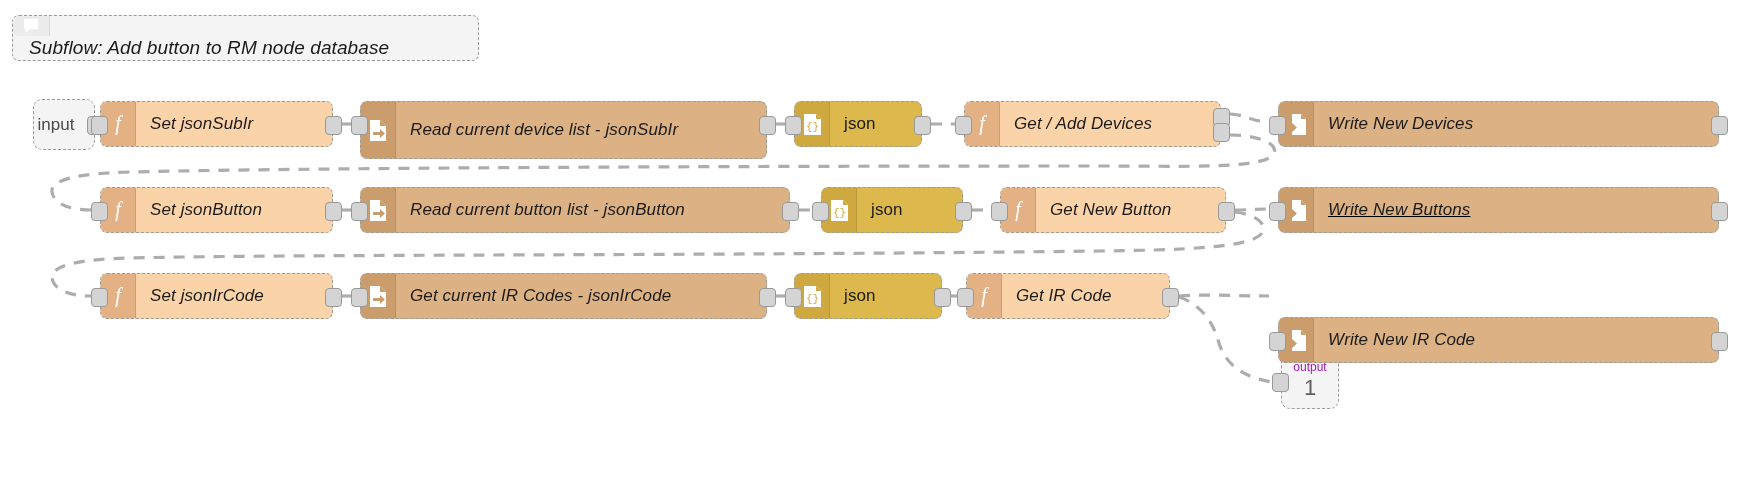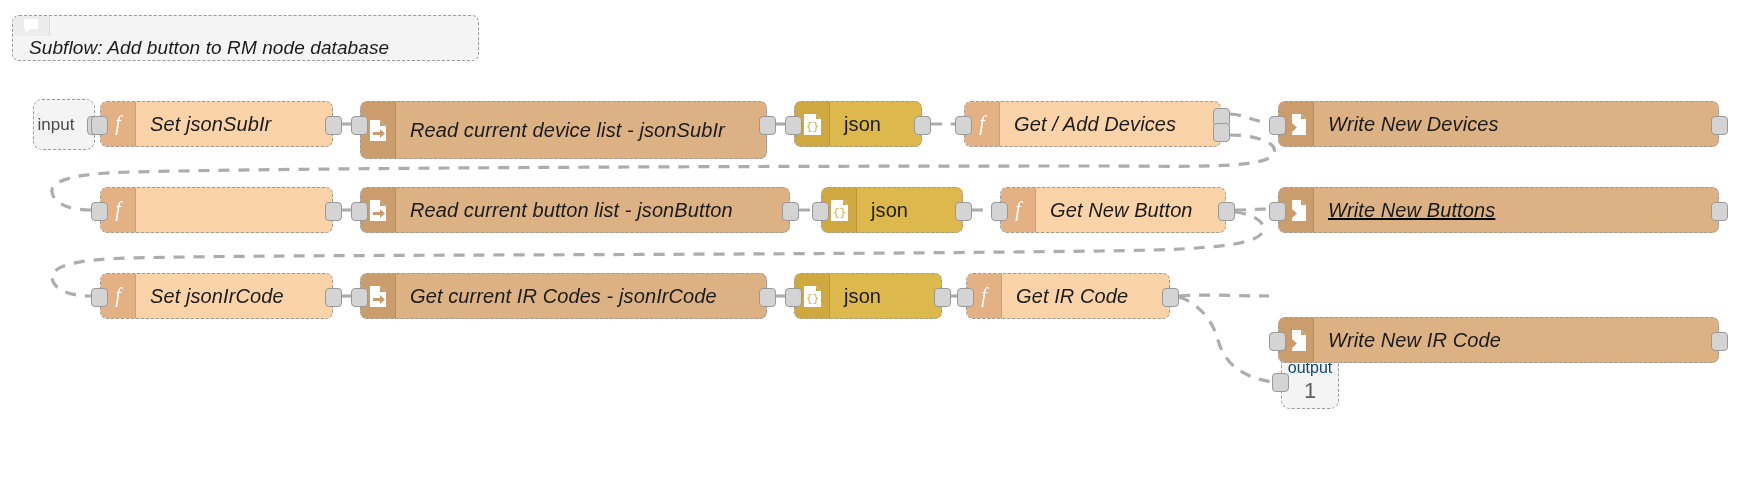--- a/index.html
+++ b/index.html
@@ -53,21 +53,21 @@
     justify-content: center;
     border-top-left-radius: 6px;
     border-bottom-left-radius: 6px;
     border-right: 1.5px solid rgba(0,0,0,.10);
   }
   .node-label {
     flex: 1 1 auto;
     display: flex;
     align-items: center;
     padding: 12px 14px;
-    font-size: 20px;
+    font-size: 17px;
     font-style: italic;
     color: #1b1b1b;
     white-space: nowrap;
     letter-spacing: .1px;
   }
   .node-label.plain { font-style: normal; }
 
   
   .n-function  { background: #fbd3a9; }
   .n-function  .node-icon { background: #e3b183; }
@@ -125,21 +125,21 @@
   }
   .io-node.input-node {
     font-size: 17px;
     padding-right: 16px;
   }
   .io-node.output-node {
     flex-direction: column;
     justify-content: center;
     line-height: 1.15;
   }
-  .io-node.output-node .io-title { font-size: 16px; color: #0c4a6e; }
+  .io-node.output-node .io-title { font-size: 12px; color: #a21caf; }
   .io-node.output-node .io-index { font-size: 22px; color: #606060; }
 
   
   .glyph { display: block; }
 </style>
 </head>
 <body>
 
 <div id="canvas">
 
@@ -264,20 +264,21 @@
         <div class="node-label">Write New Devices</div>
         <span class="port in" style="top: 13.5px;"></span>
         <span class="port out" style="top: 13.5px;"></span>
       </div>
       <div class="node n-function" style="left: 100px; top: 187px; width: 233px; height: 46px;">
         <div class="node-icon">
           <svg class="glyph" width="22" height="22" viewBox="0 0 22 22">
             <text x="11" y="17" text-anchor="middle" font-family="Liberation Serif, serif" font-style="italic" font-size="20" fill="#ffffff">f</text>
           </svg>
         </div>
+        <div class="node-label">Set jsonButton</div>
         <span class="port in" style="top: 13.5px;"></span>
         <span class="port out" style="top: 13.5px;"></span>
       </div>
       <div class="node n-file" style="left: 360px; top: 187px; width: 430px; height: 46px;">
         <div class="node-icon">
           <svg class="glyph" width="22" height="23" viewBox="0 0 22 23">
             <path d="M3 1h10l6 6v15H3z" fill="#ffffff"></path>
             <path d="M13 1l6 6h-6z" fill="#cb9c6c"></path>
             <path d="M6 13h7v-3l5 4.5-5 4.5v-3H6z" fill="#cb9c6c"></path>
           </svg>

